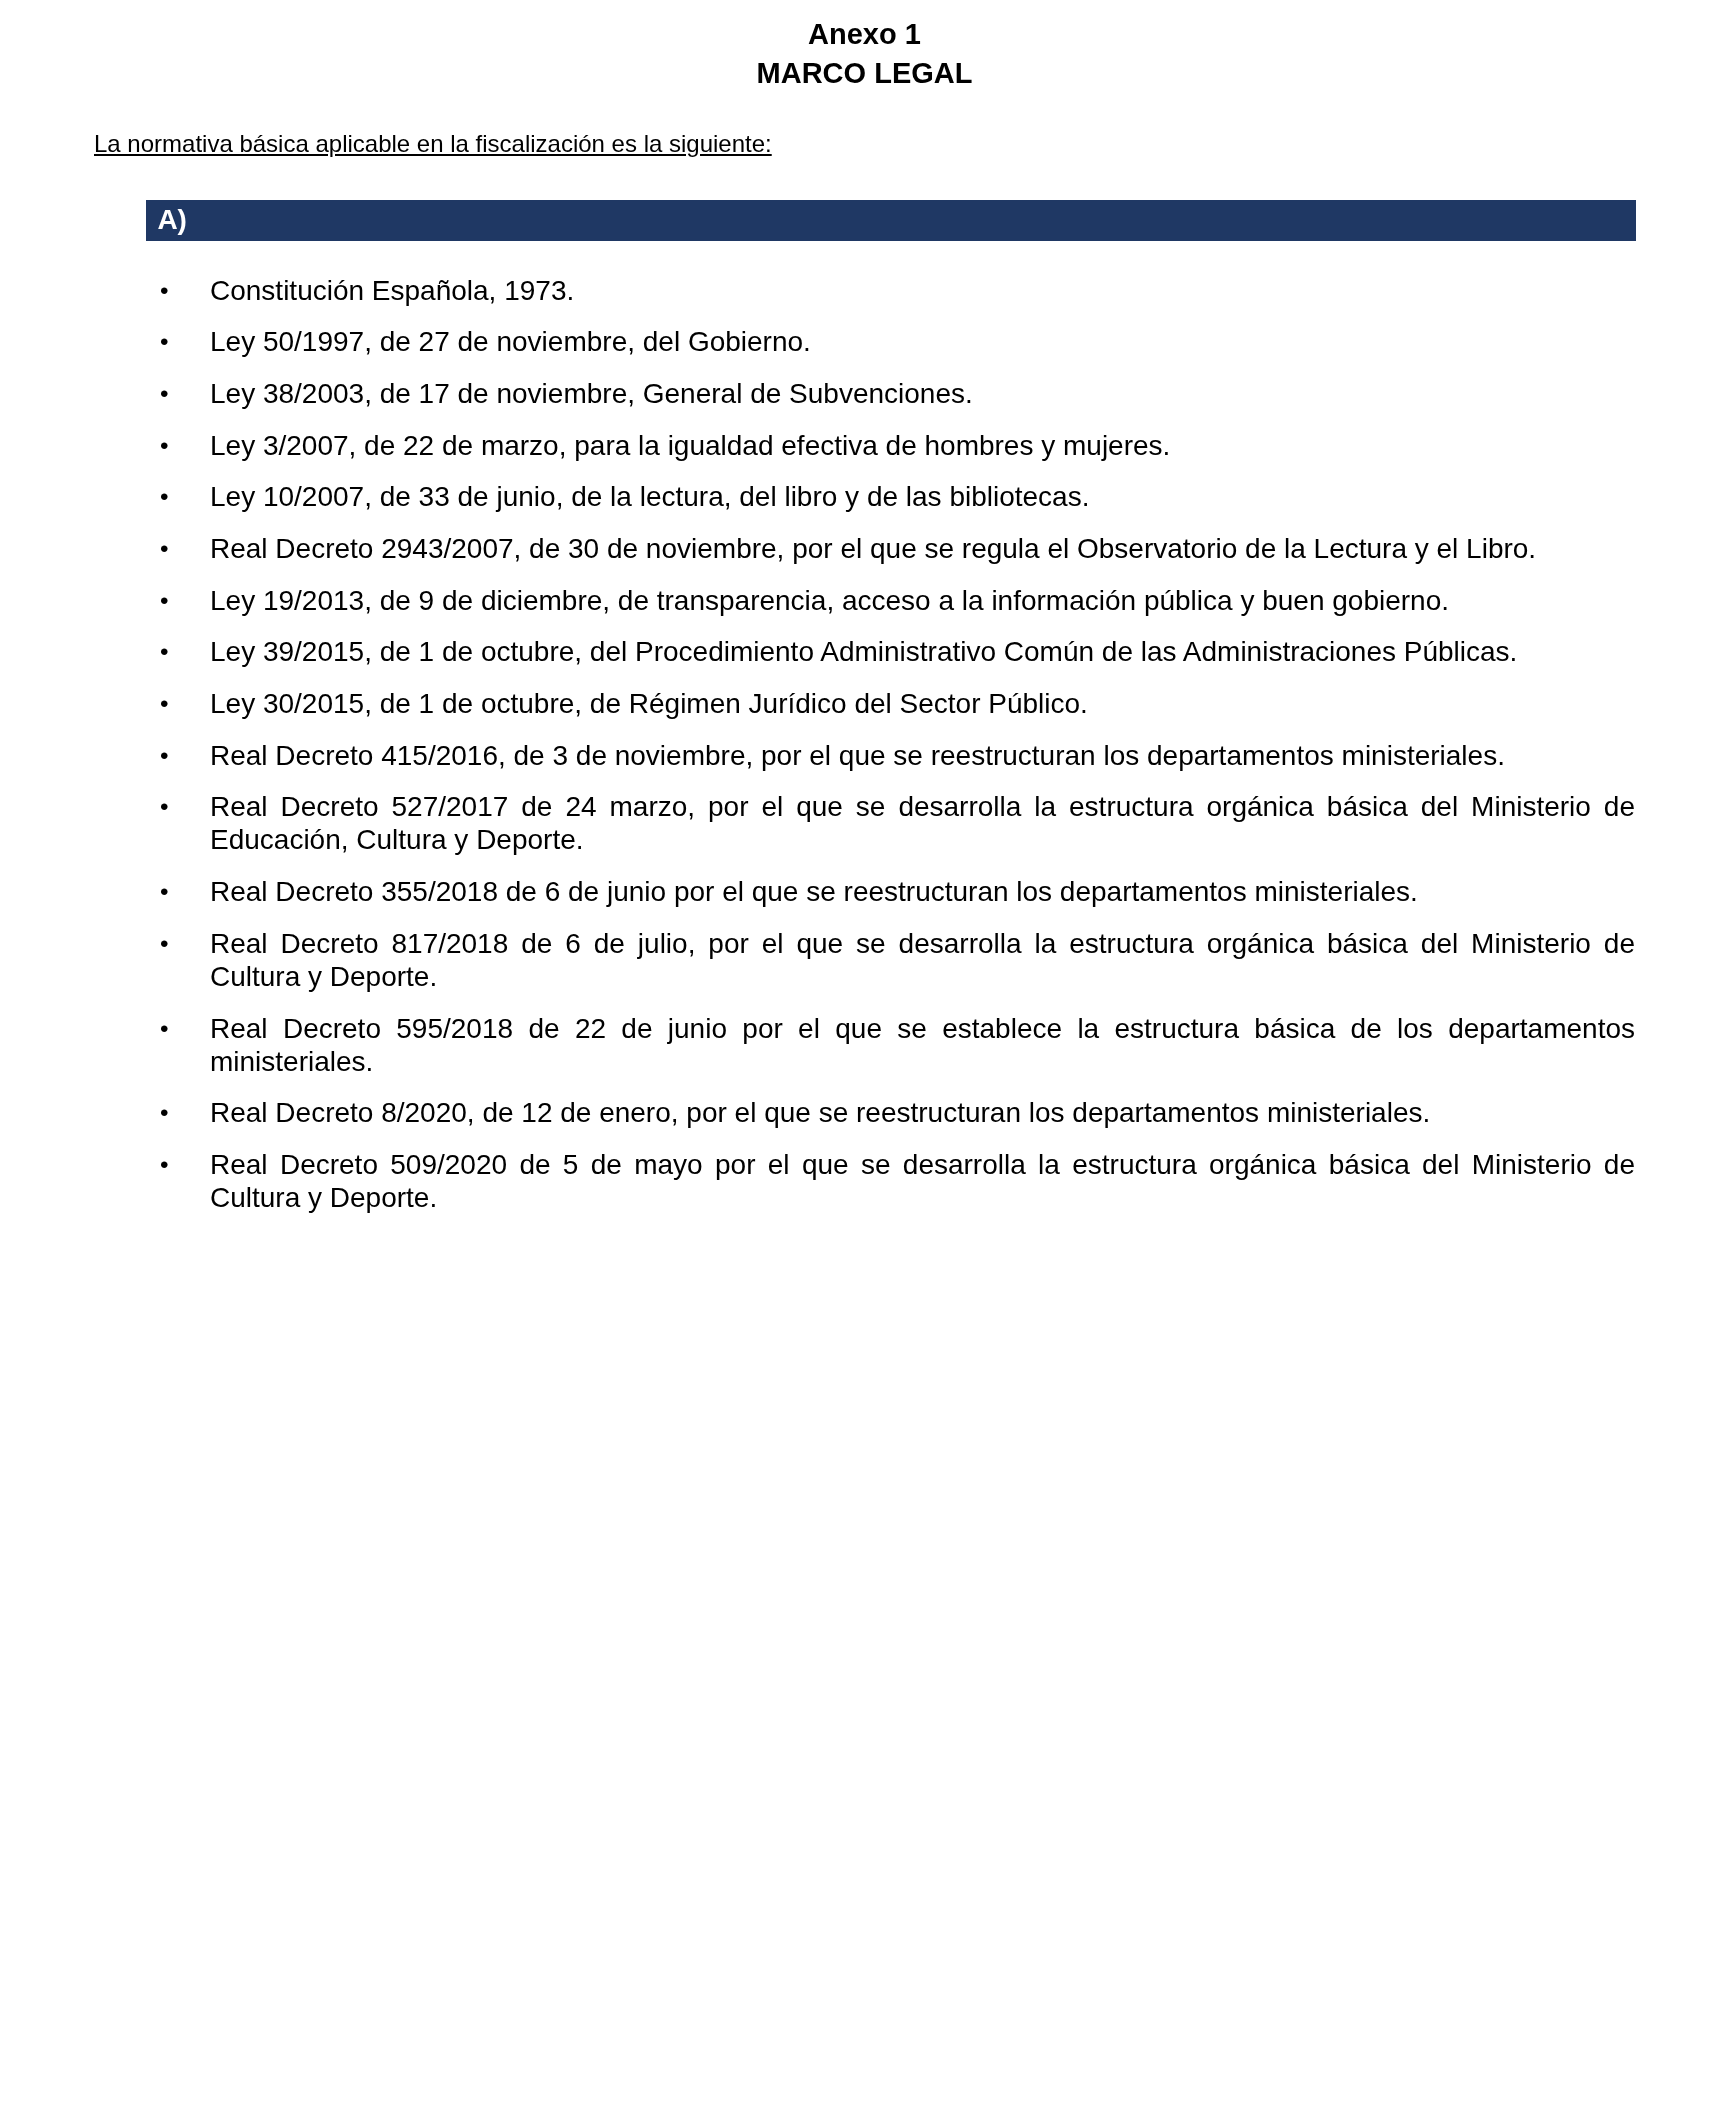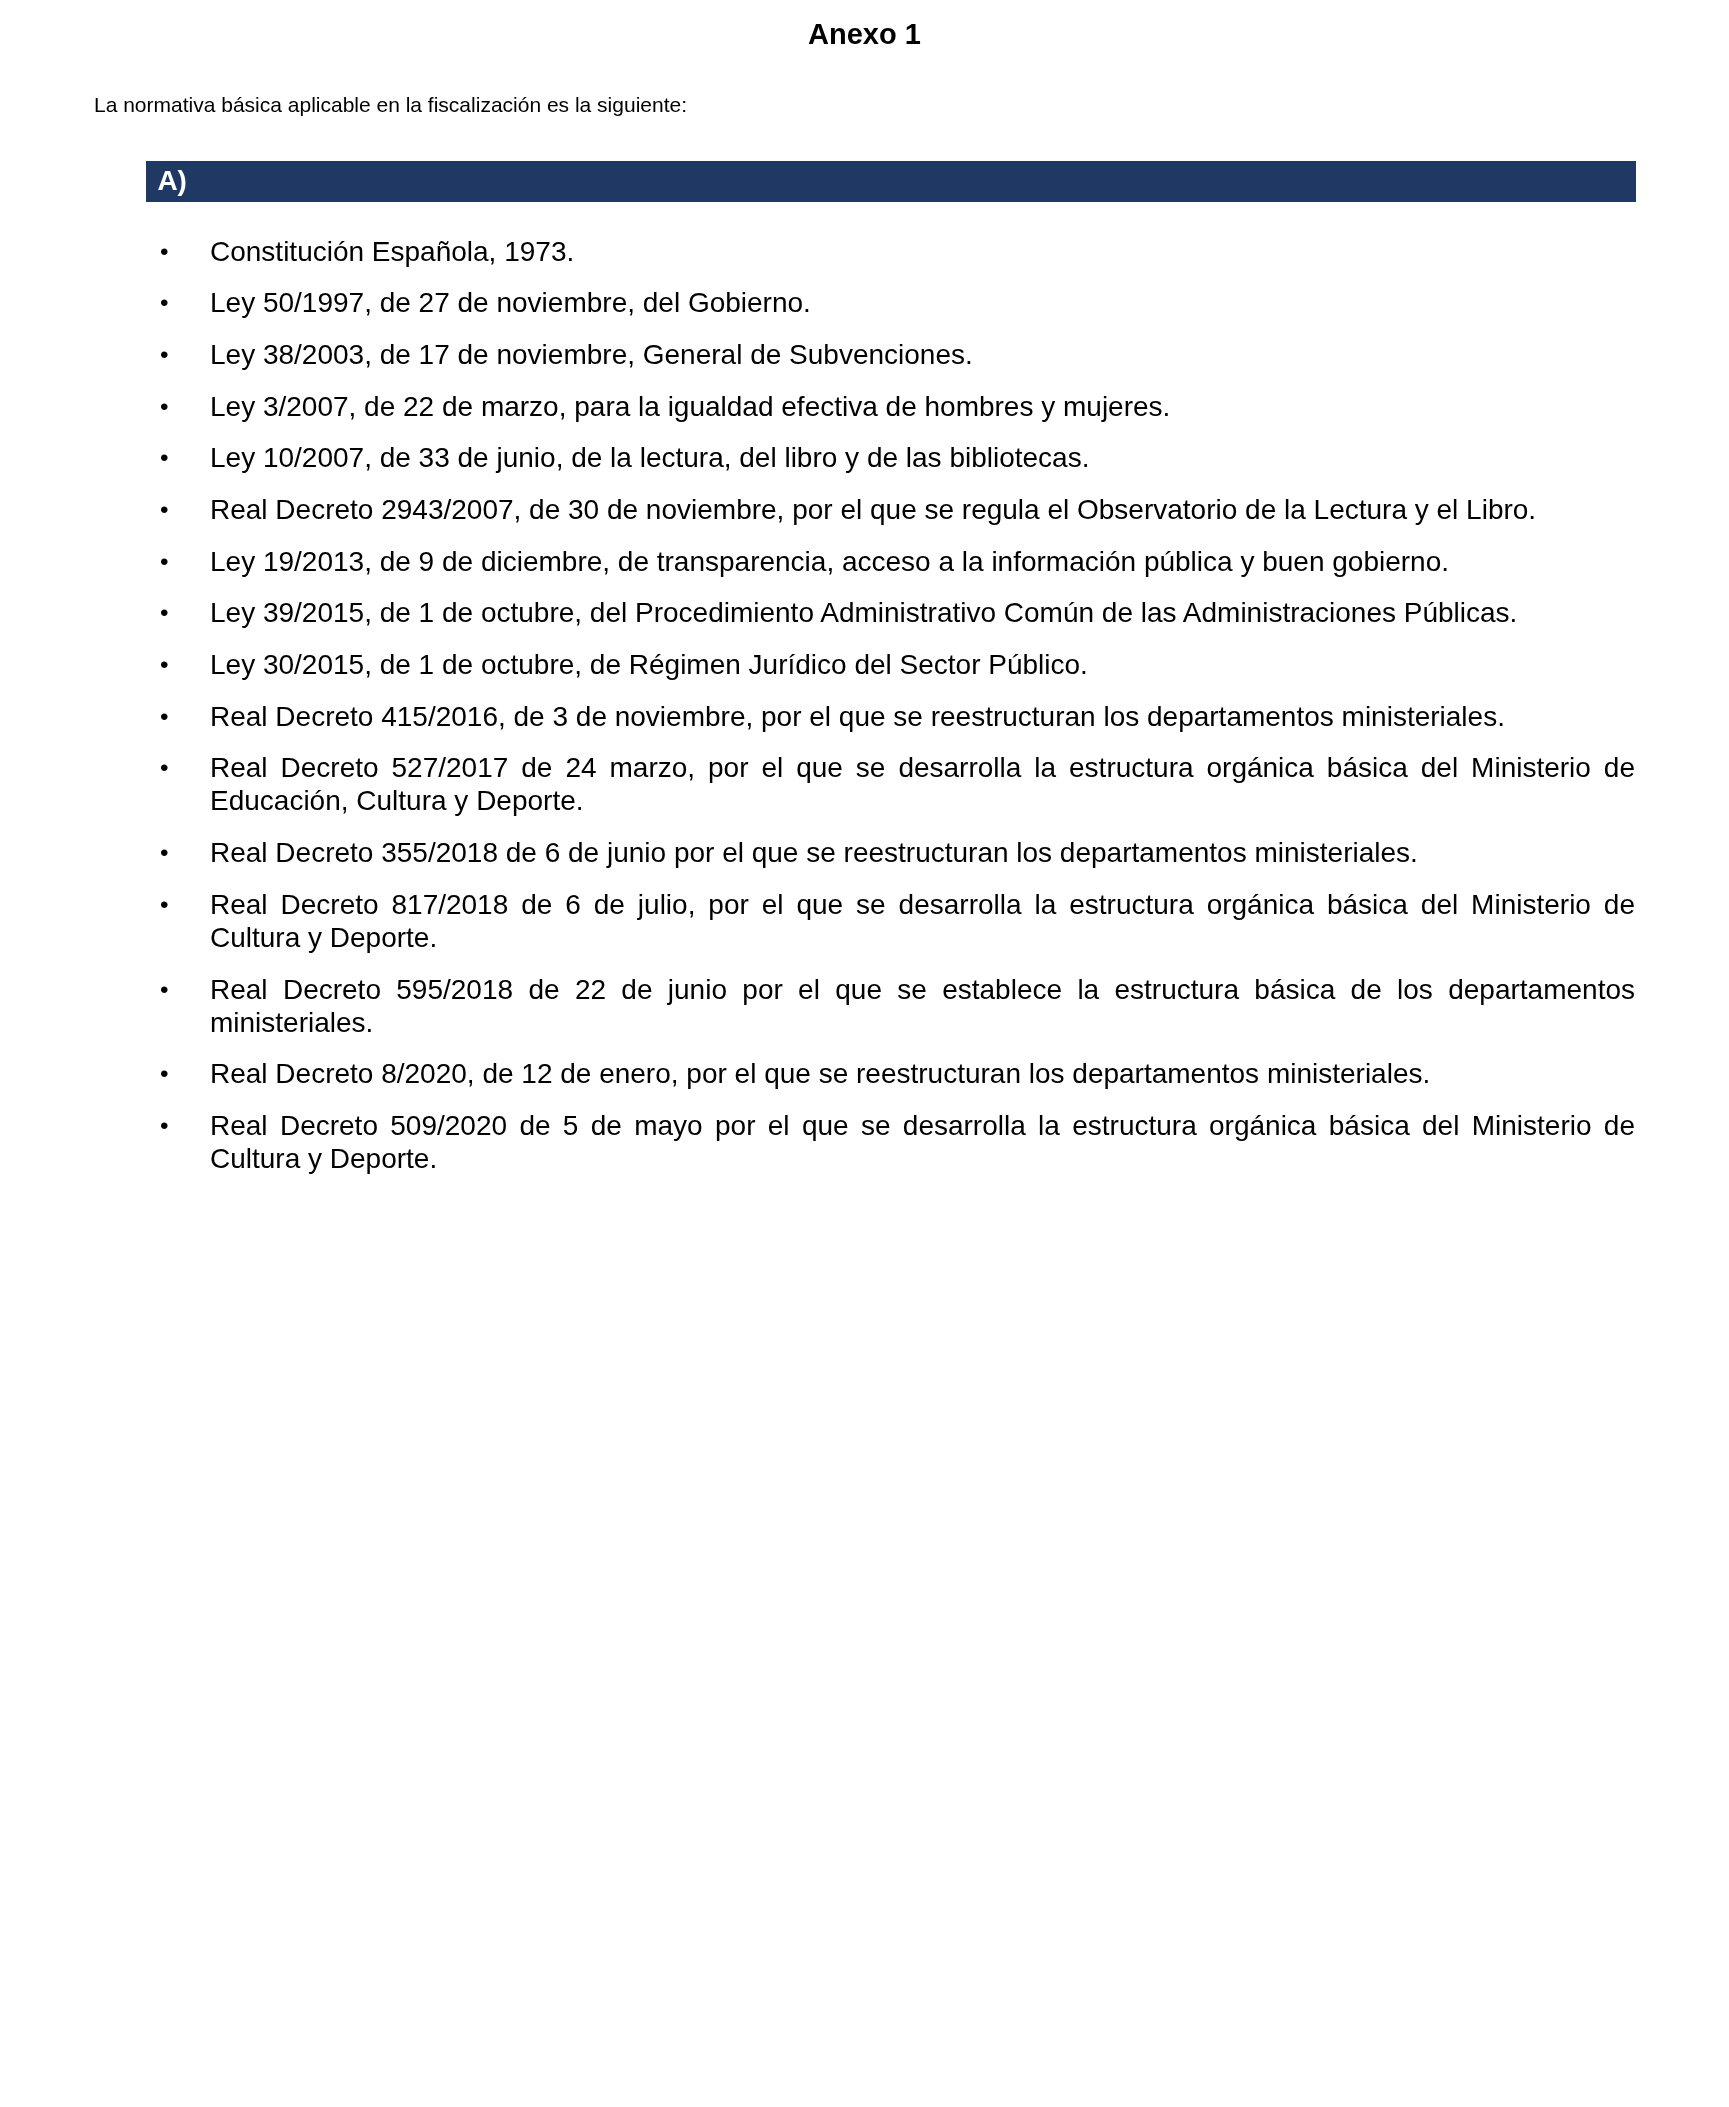--- a/index.html
+++ b/index.html
@@ -21,22 +21,23 @@
     padding-top: 14.6px;
     text-align: center;
   }
   .doc-header .title-line {
     font-size: 29px;
     font-weight: bold;
     line-height: 39px;
   }
   .intro {
     margin: 34px 94px 0 94px;
-    font-size: 21px;
+    font-size: 24px;
     line-height: 34px;
+    text-decoration: underline;
   }
   .section-bar {
     margin: 39px 93px 0 146px;
     background: #1F3864;
     color: #ffffff;
     font-weight: bold;
     font-size: 28px;
     height: 41px;
     display: flex;
     align-items: center;
@@ -72,20 +73,21 @@
     text-align: justify;
   }
 </style>
 </head>
 <body>
 
 <div class="page">
 
   <div class="doc-header">
     <div class="title-line">Anexo 1</div>
+    <div class="title-line">MARCO LEGAL</div>
   </div>
 
   <div class="intro">La normativa básica aplicable en la fiscalización es la siguiente:</div>
 
   <div class="section-bar" style="background: rgb(31, 56, 100); color: rgb(255, 255, 255);">
     <span class="section-letter">A)</span>
   </div>
 
   <ul class="legal-list">
     <li>

